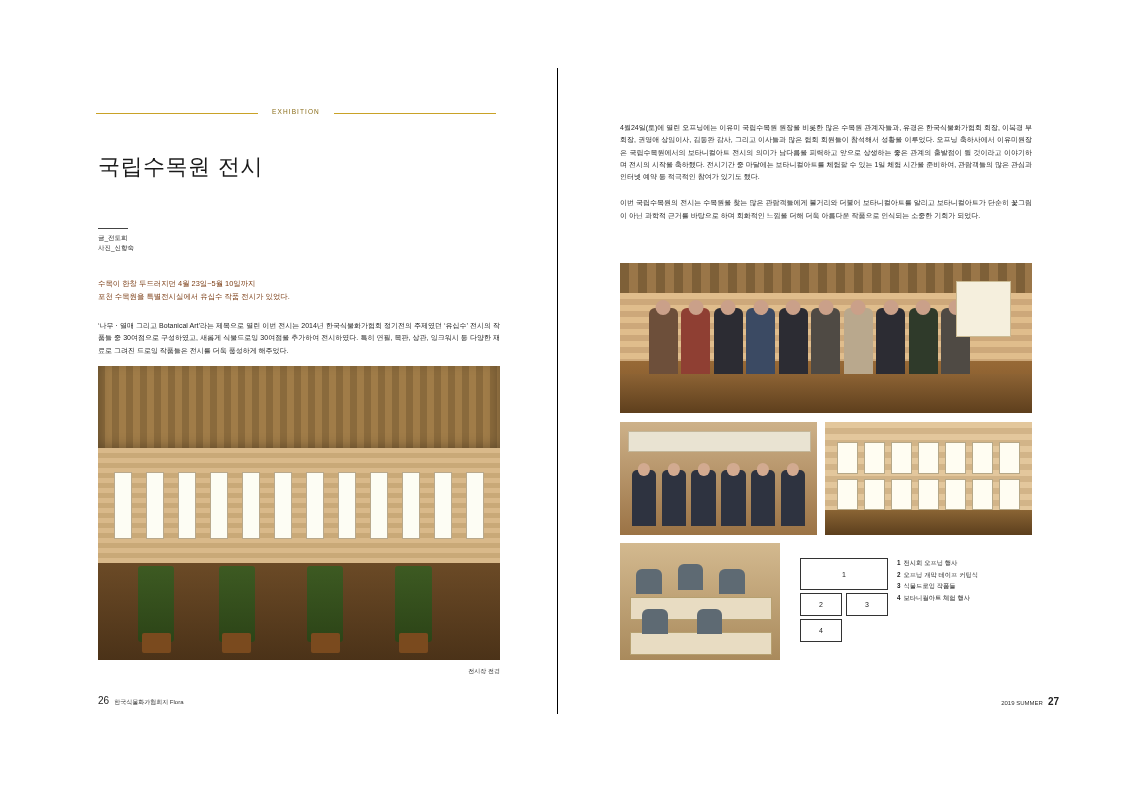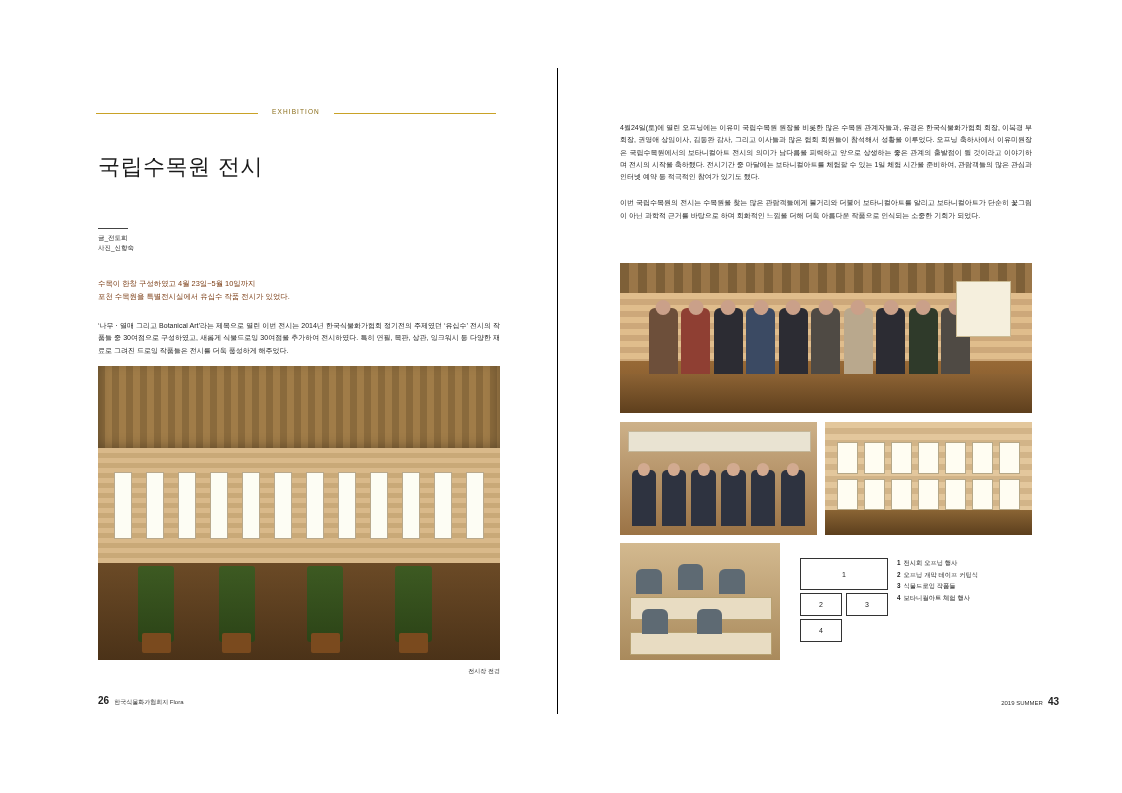--- a/index.html
+++ b/index.html
@@ -136,21 +136,21 @@
     font-size: 6px;
     color: #333;
   }
   .folio-left {
     position: absolute;
     left: 98px;
     bottom: 86px;
     font-size: 8px;
     color: #222;
   }
-  .folio-left .num { font-size: 10px; font-weight: bold; margin-right: 5px; text-align: center; }
+  .folio-left .num { font-size: 10px; font-weight: normal; margin-right: 5px; text-align: center; }
   .folio-left .txt { font-size: 6px; color: #333; }
 
   
   .right-page {
     position: absolute;
     left: 557px;
     top: 0;
     width: 565px;
     height: 793px;
   }
@@ -306,21 +306,21 @@
 
       <div class="title-ko">국립수목원 전시</div>
 
       <div class="byline">
         <div class="rule"></div>
         <div>글_전도희</div>
         <div>사진_신향숙</div>
       </div>
 
       <div class="lead">
-        <div>수목이 한창 구성하였고 4월 23일~5월 10일까지</div>
+        <div>수목이 한창 두드러지던 4월 23일~5월 10일까지</div>
         <div>포천 수목원을 특별전시실에서 유십수 작품 전시가 있었다.</div>
       </div>
 
       <div class="body-left">‘나무 · 열매 그리고 Botanical Art’라는 제목으로 열린 이번 전시는 2014년 한국식물화가협회 정기전의 주제였던 ‘유십수’ 전시의 작품들 중 30여점으로 구성하였고, 새롭게 식물드로잉 30여점을 추가하여 전시하였다. 특히 연필, 목판, 상관, 잉크워시 등 다양한 재료로 그려진 드로잉 작품들은 전시를 더욱 풍성하게 해주었다.</div>
 
       <div class="photo main-photo">
         <div class="room">
           <div class="ceiling"></div>
           <div class="backwall"></div>
           <div class="frame-row">
@@ -443,18 +443,18 @@
         </div>
         <div class="li">
           <b>3</b><span>식물드로잉 작품들</span>
         </div>
         <div class="li">
           <b>4</b><span>보타니컬아트 체험 행사</span>
         </div>
       </div>
 
       <div class="folio-right">
-        <span class="lbl">2019 SUMMER</span><span class="num">43</span>
+        <span class="lbl">2019 SUMMER</span><span class="num">27</span>
       </div>
     </div>
 
   </div>
 </div>
 
 </body></html>

